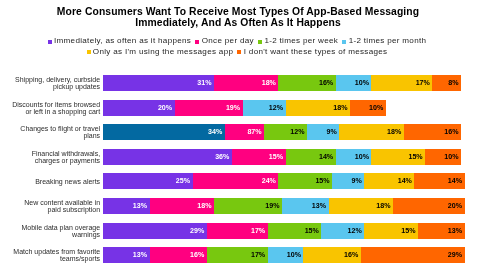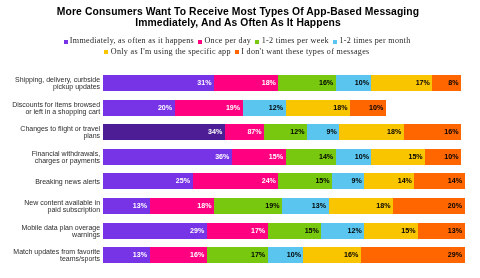--- a/index.html
+++ b/index.html
@@ -5,40 +5,40 @@
 <style>
   html,body{margin:0;padding:0;}
   body{width:480px;height:278px;background:#ffffff;font-family:"Liberation Sans",sans-serif;-webkit-font-smoothing:antialiased;overflow:hidden;}
   #chart{position:relative;width:438px;height:278px;}
   .title{position:absolute;left:-2px;top:0;width:480px;text-align:center;font-size:10.35px;font-weight:bold;color:#000;letter-spacing:0.01em;}
   .title > div{position:absolute;left:0;width:480px;line-height:10px;}
   .title > div:nth-child(1){top:6.6px;}
   .title > div:nth-child(2){top:17.9px;}
   .legend{position:absolute;left:-3px;top:36.3px;width:480px;text-align:center;font-size:8.1px;letter-spacing:0.3px;color:#262626;}
   .legend-row{white-space:nowrap;height:10.8px;position:relative;}
-  .legend-item{display:inline-block;white-space:nowrap;margin-right:4.2px;font-family:Liberation Serif, serif;}
+  .legend-item{display:inline-block;white-space:nowrap;margin-right:4.2px;}
   .legend-item:last-child{margin-right:0;}
   .swatch{display:inline-block;width:4px;height:4px;vertical-align:-0.4px;margin-right:2.3px;}
   .plot{position:absolute;left:103px;top:75px;width:358px;}
   .row{position:relative;height:16px;margin-bottom:8.6px;}
   .rowlabel{position:absolute;right:calc(100% + 2.9px);top:1.1px;height:16px;width:120px;display:flex;flex-direction:column;justify-content:center;align-items:flex-end;text-align:right;font-size:7px;line-height:6.8px;color:#2b2b2b;}
   .bar{position:absolute;left:0;top:0;height:16px;display:flex;}
   .seg{height:16px;flex:0 0 auto;display:flex;align-items:center;justify-content:flex-end;font-size:7.1px;font-weight:bold;box-sizing:border-box;padding-right:2.5px;}
 </style>
 </head>
 <body>
 
 <div id="chart">
   <div class="title">
     <div>More Consumers Want To Receive Most Types Of App-Based Messaging</div>
     <div>Immediately, And As Often As It Happens</div>
   </div>
   <div class="legend" id="legend">
       <div class="legend-row"><span class="legend-item"><span class="swatch" style="background: rgb(119, 51, 230);"></span><span>Immediately, as often as it happens</span></span><span class="legend-item"><span class="swatch" style="background: rgb(255, 0, 128);"></span><span>Once per day</span></span><span class="legend-item"><span class="swatch" style="background: rgb(120, 200, 15);"></span><span>1-2 times per week</span></span><span class="legend-item"><span class="swatch" style="background: rgb(90, 198, 239);"></span><span>1-2 times per month</span></span></div>
-      <div class="legend-row"><span class="legend-item"><span class="swatch" style="background: rgb(249, 196, 0);"></span><span>Only as I'm using the specific app</span></span><span class="legend-item"><span class="swatch" style="background: rgb(255, 102, 0);"></span><span>I don't want these types of messages</span></span></div>
+      <div class="legend-row"><span class="legend-item"><span class="swatch" style="background: rgb(249, 196, 0);"></span><span>Only as I'm using the messages app</span></span><span class="legend-item"><span class="swatch" style="background: rgb(255, 102, 0);"></span><span>I don't want these types of messages</span></span></div>
     </div>
   <div class="plot" id="plot">
       <div class="row">
         <div class="rowlabel">
           <div>Shipping, delivery, curbside</div>
           <div>pickup updates</div>
         </div>
         <div class="bar">
           <div class="seg" style="width: 110.98px; background: rgb(119, 51, 230); color: rgb(255, 255, 255);">
             <span>31%</span>
@@ -82,21 +82,21 @@
             <span>10%</span>
           </div>
         </div>
       </div>
       <div class="row">
         <div class="rowlabel">
           <div>Changes to flight or travel</div>
           <div>plans</div>
         </div>
         <div class="bar">
-          <div class="seg" style="width: 121.72px; background: #4c1d95; color: rgb(255, 255, 255);">
+          <div class="seg" style="width: 121.72px; background: #0369a1; color: rgb(255, 255, 255);">
             <span>34%</span>
           </div>
           <div class="seg" style="width: 39.38px; background: rgb(255, 0, 128); color: rgb(255, 255, 255);">
             <span>87%</span>
           </div>
           <div class="seg" style="width: 42.96px; background: rgb(120, 200, 15); color: rgb(0, 0, 0);">
             <span>12%</span>
           </div>
           <div class="seg" style="width: 32.22px; background: rgb(90, 198, 239); color: rgb(0, 0, 0);">
             <span>9%</span>

